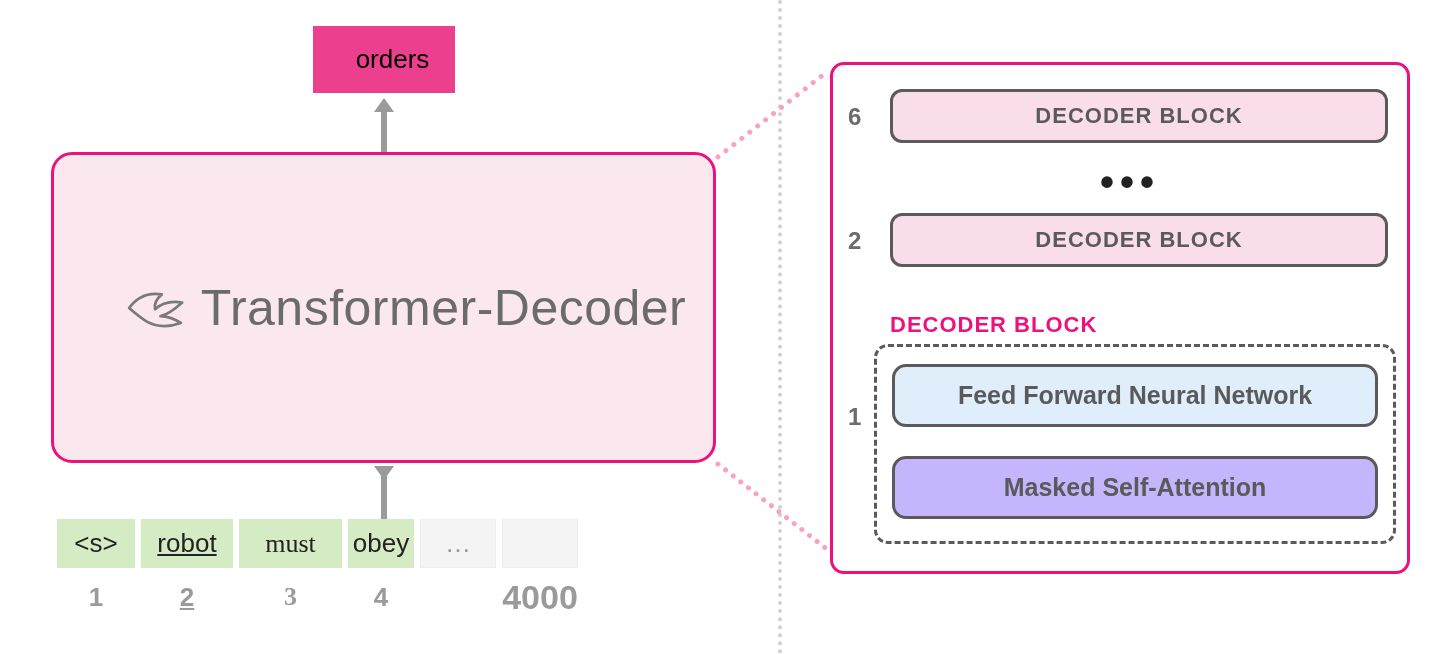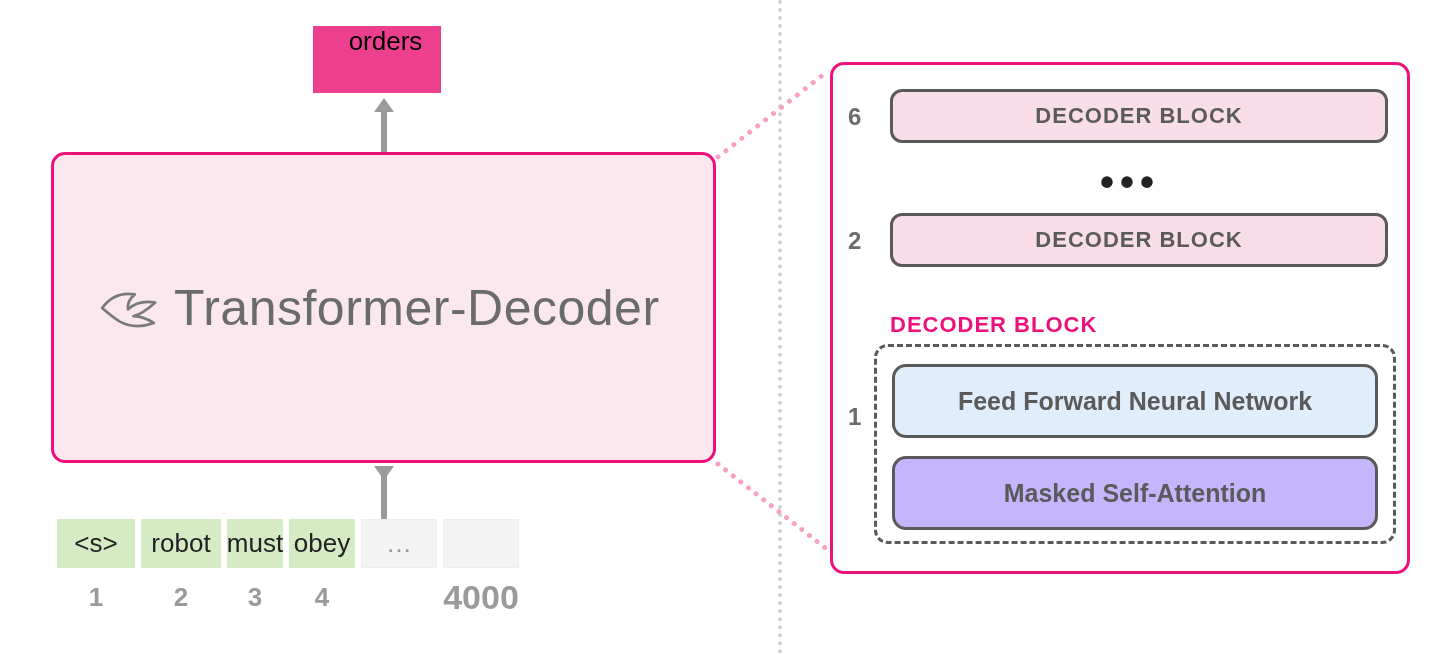--- a/index.html
+++ b/index.html
@@ -1,41 +1,41 @@
 <!DOCTYPE html>
 <html><head>
 <meta charset="utf-8">
 <style>
 * { box-sizing: border-box; margin: 0; padding: 0; }
 body { font-family: -apple-system, BlinkMacSystemFont, "Segoe UI", Helvetica, Arial, sans-serif; background: #fff; width: 1440px; height: 654px; position: relative; overflow: hidden; }
 .canvas { position: relative; width: 1440px; height: 654px; }
 
 
-.output-box { position: absolute; left: 313px; top: 26px; width: 128px; height: 67px; background: #ec3f8e; display: flex; align-items: flex-start; justify-content: center; font-size: 26px; color: #000; padding-left: 17px; }
+.output-box { position: absolute; left: 313px; top: 26px; width: 142px; height: 67px; background: #ec3f8e; display: flex; align-items: center; justify-content: center; font-size: 26px; color: #000; padding-left: 17px; }
 .arrow-up { position: absolute; left: 378px; top: 98px; width: 12px; height: 54px; }
 .arrow-up::before { content: ""; position: absolute; left: 3px; top: 10px; width: 6px; height: 44px; background: #9a9a9a; }
 .arrow-up::after { content: ""; position: absolute; left: -4px; top: 0; width: 0; height: 0; border-left: 10px solid transparent; border-right: 10px solid transparent; border-bottom: 14px solid #9a9a9a; }
 
-.transformer-box { position: absolute; left: 51px; top: 152px; width: 665px; height: 311px; background: #fbe8ef; border: 3px solid #ed117c; border-radius: 14px; display: flex; align-items: center; justify-content: flex-start; padding-left: 40px; }
+.transformer-box { position: absolute; left: 51px; top: 152px; width: 665px; height: 311px; background: #fbe8ef; border: 3px solid #ed117c; border-radius: 21px; display: flex; align-items: center; justify-content: center; padding-left: 40px; }
 .leaf-icon { width: 68px; height: 68px; margin-right: 12px; }
 .leaf-icon svg { width: 100%; height: 100%; }
 .transformer-label { font-size: 50px; font-weight: 300; color: #6b6b6b; letter-spacing: 0.5px; }
 
 .arrow-down { position: absolute; left: 378px; top: 466px; width: 12px; height: 54px; }
 .arrow-down::before { content: ""; position: absolute; left: 3px; top: 0; width: 6px; height: 44px; background: #9a9a9a; }
 .arrow-down::after { content: ""; position: absolute; left: -4px; top: 40px; width: 0; height: 0; border-left: 10px solid transparent; border-right: 10px solid transparent; border-bottom: 14px solid #9a9a9a; }
 .arrow-up2 { transform: none; }
 
 .token-row { position: absolute; left: 57px; top: 519px; display: flex; gap: 6px; }
 .token { height: 49px; display: flex; align-items: center; justify-content: center; font-size: 26px; color: #222; border: 1px solid #eee; }
 .token.green { background: #d5ebc4; border: 1px solid #d5ebc4; }
 .token.gray { background: #f4f4f4; color: #9a9a9a; }
 .tok-s { width: 78px; }
-.tok-robot { width: 80px; }
-.tok-must { width: 56px; }
+.tok-robot { width: 92px; text-decoration: underline; }
+.tok-must { width: 103px; font-family: Liberation Serif, serif; }
 .tok-obey { width: 66px; }
 .tok-gray { width: 76px; }
 
 .index-row { position: absolute; left: 57px; top: 577px; display: flex; gap: 6px; }
 .idx { height: 40px; display: flex; align-items: center; justify-content: center; font-size: 26px; font-weight: 600; color: #9a9a9a; }
 .idx-last { font-size: 34px; }
 
 
 .divider { position: absolute; left: 778px; top: 0; width: 0; height: 654px; border-left: 4px dotted #d0d0d0; }
 
@@ -50,21 +50,21 @@
 .decoder-block { position: absolute; background: #f9dde9; border: 3px solid #5a5a5a; border-radius: 12px; display: flex; align-items: center; justify-content: center; font-size: 22px; font-weight: 700; color: #5a5a5a; letter-spacing: 1px; }
 .db-6 { left: 890px; top: 89px; width: 498px; height: 54px; }
 .db-2 { left: 890px; top: 213px; width: 498px; height: 54px; }
 
 .dots3 { position: absolute; left: 1100px; top: 160px; font-size: 40px; font-weight: 900; color: #222; letter-spacing: 6px; }
 
 .decoder-label { position: absolute; left: 890px; top: 312px; font-size: 22px; font-weight: 800; color: #ed117c; letter-spacing: 1px; }
 
 .dashed-box { position: absolute; left: 874px; top: 344px; width: 522px; height: 200px; border: 3px dashed #5a5a5a; border-radius: 14px; }
 
-.inner-block { position: absolute; left: 892px; width: 486px; height: 74px; border: 3px solid #5a5a5a; border-radius: 14px; display: flex; align-items: center; justify-content: center; font-size: 25px; font-weight: 700; color: #5a5a5a; }
+.inner-block { position: absolute; left: 892px; width: 486px; height: 63px; border: 3px solid #5a5a5a; border-radius: 14px; display: flex; align-items: center; justify-content: center; font-size: 25px; font-weight: 700; color: #5a5a5a; }
 .ffn { top: 364px; background: #dfeefa; }
 .msa { top: 456px; background: #c4b5fd; }
 </style>
 </head>
 <body>
 <div class="canvas">
 
 <div class="output-box">
   <span>orders</span>
 </div>

